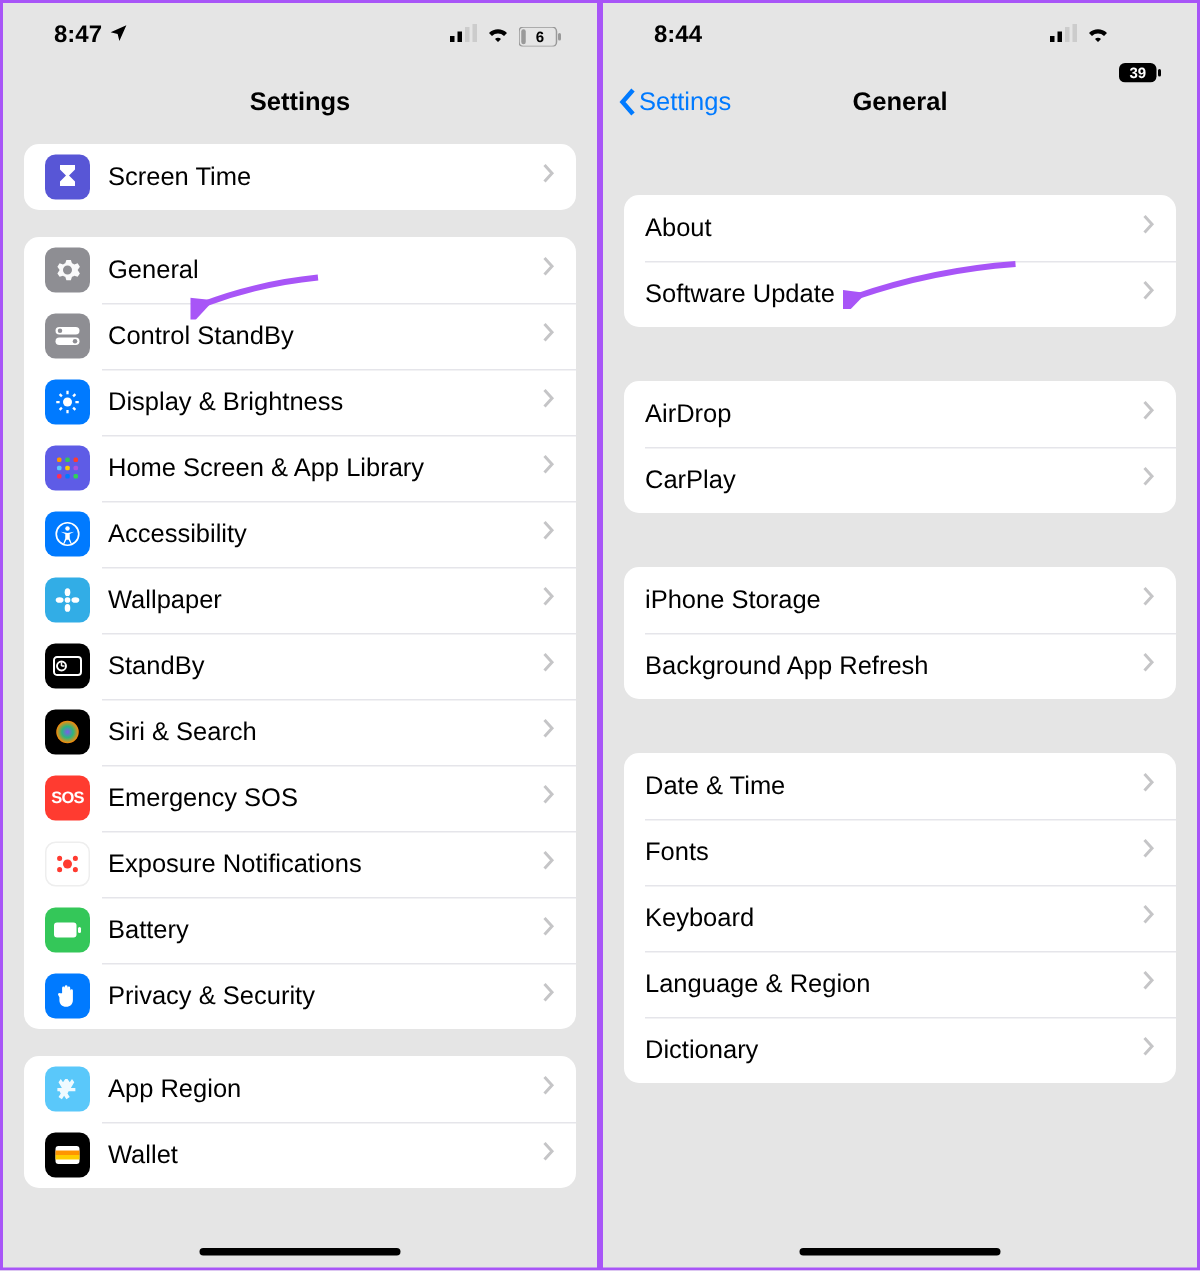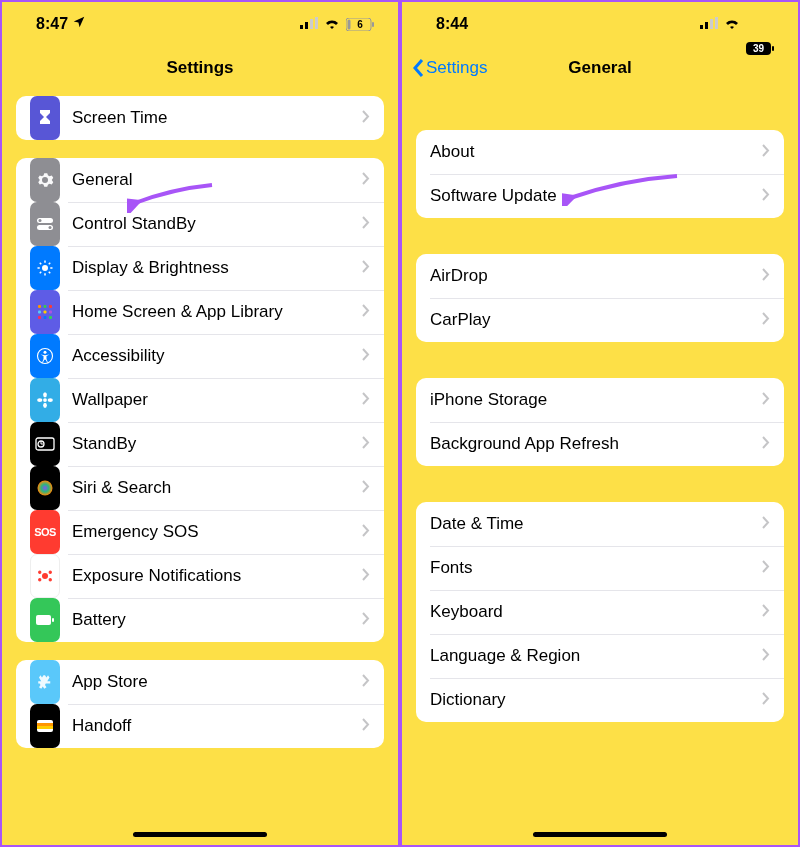--- a/index.html
+++ b/index.html
@@ -6,21 +6,21 @@
   body {
     width: 800px;
     height: 847px;
     background: #fff;
     font-family: -apple-system, "Helvetica Neue", Arial, sans-serif;
     display: flex;
   }
   .phone {
     width: 400px;
     height: 847px;
-    background: #fde047;
+    background: #e5e5e5;
     border: 2px solid #a855f7;
     position: relative;
     overflow: hidden;
   }
   .status-bar {
     height: 44px;
     display: flex;
     align-items: center;
     justify-content: space-between;
     padding: 0 24px 0 34px;
@@ -75,21 +75,21 @@
     position: absolute;
     top: 0;
     left: 52px;
     right: 0;
     height: 1px;
     background: #e5e5ea;
   }
   .row.no-icon + .row.no-icon::before { left: 14px; }
   .row-icon {
     width: 30px;
-    height: 44px;
+    height: 30px;
     border-radius: 7px;
     margin-right: 12px;
     display: flex;
     align-items: center;
     justify-content: center;
     flex-shrink: 0;
     font-size: 16px;
     color: #fff;
   }
   .row-label {
@@ -341,43 +341,54 @@
             <svg width="20" height="12" viewBox="0 0 20 12" fill="#fff">
               <rect x="1" y="1" width="15" height="10" rx="2" fill="#fff"></rect>
               <rect x="17" y="4" width="2" height="4" rx="1" fill="#fff"></rect>
             </svg>
           </div>
         <div class="row-label">Battery</div>
         <span class="chevron"><svg width="8" height="13" viewBox="0 0 8 13" fill="none" stroke="#c5c5c7" stroke-width="2">
               <path d="M1 1l5 5.5L1 12"></path>
             </svg></span>
       </div>
+      <div class="row">
+        <div class="row-icon bg-blue">
+            <svg width="16" height="18" viewBox="0 0 16 20" fill="#fff">
+              <path d="M4 8V4a1 1 0 012 0v4V3a1 1 0 012 0v5V4a1 1 0 012 0v5V6a1 1 0 012 0v7c0 3-2 5-5 5s-5-2-5-5v-2l-1-2a1 1 0 011.5-1L4 8z"></path>
+            </svg>
+          </div>
+        <div class="row-label">Privacy &amp; Security</div>
+        <span class="chevron"><svg width="8" height="13" viewBox="0 0 8 13" fill="none" stroke="#c5c5c7" stroke-width="2">
+              <path d="M1 1l5 5.5L1 12"></path>
+            </svg></span>
+      </div>
     </div>
 
     <div class="group">
       <div class="row">
         <div class="row-icon bg-skyblue">
             <svg width="18" height="18" viewBox="0 0 24 24" fill="#fff">
               <path d="M12 3l2 3 2-3 2 3-3 5h4v3h-6l-1 2 2 3-3 2-2-3-2 3-3-2 2-3-1-2H3v-3h4L4 6l2-3 2 3 2-3z" opacity="0.9"></path>
             </svg>
           </div>
-        <div class="row-label">App Store</div>
+        <div class="row-label">App Region</div>
         <span class="chevron"><svg width="8" height="13" viewBox="0 0 8 13" fill="none" stroke="#c5c5c7" stroke-width="2">
               <path d="M1 1l5 5.5L1 12"></path>
             </svg></span>
       </div>
       <div class="row">
         <div class="row-icon bg-black">
             <svg width="20" height="16" viewBox="0 0 20 16">
               <rect x="2" y="2" width="16" height="12" rx="2" fill="#fff"></rect>
               <rect x="2" y="5" width="16" height="3" fill="#ff9500"></rect>
               <rect x="2" y="8" width="16" height="3" fill="#ffcc00"></rect>
             </svg>
           </div>
-        <div class="row-label">Handoff</div>
+        <div class="row-label">Wallet</div>
         <span class="chevron"><svg width="8" height="13" viewBox="0 0 8 13" fill="none" stroke="#c5c5c7" stroke-width="2">
               <path d="M1 1l5 5.5L1 12"></path>
             </svg></span>
       </div>
     </div>
   </div>
 
   <svg class="arrow-annot" style="left:125px; top:177px;" width="90" height="34" viewBox="0 0 90 34">
     <defs>
         <marker id="ah1" markerWidth="8" markerHeight="8" refX="2" refY="4" orient="auto">

